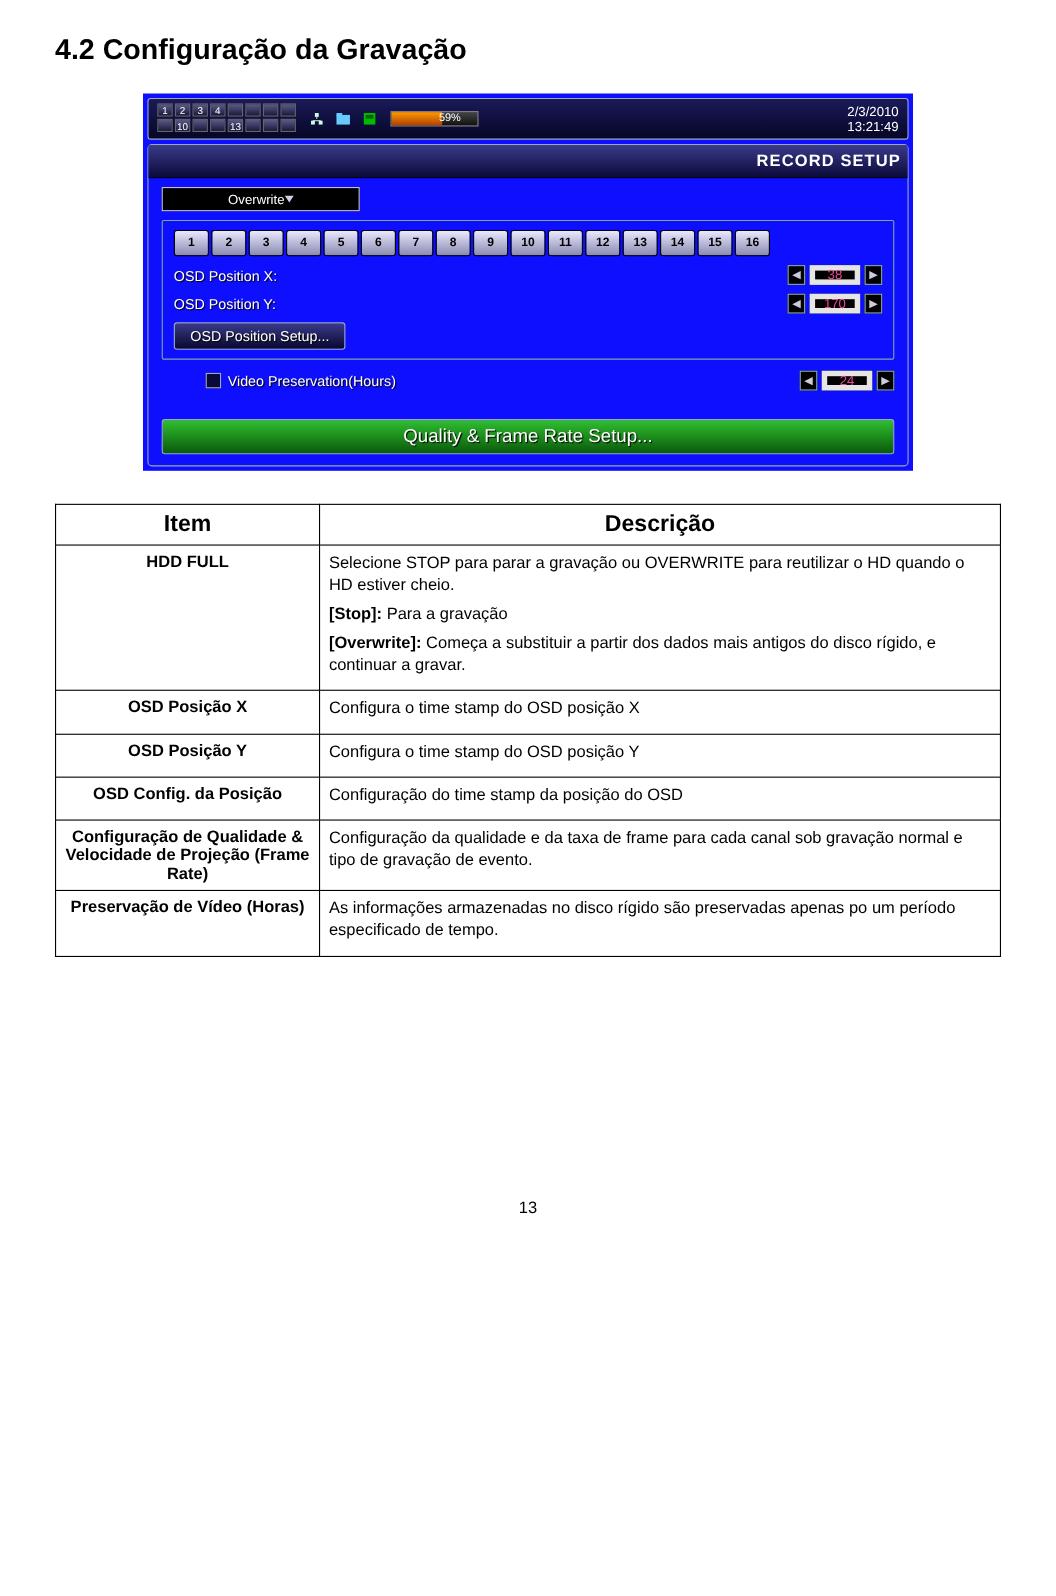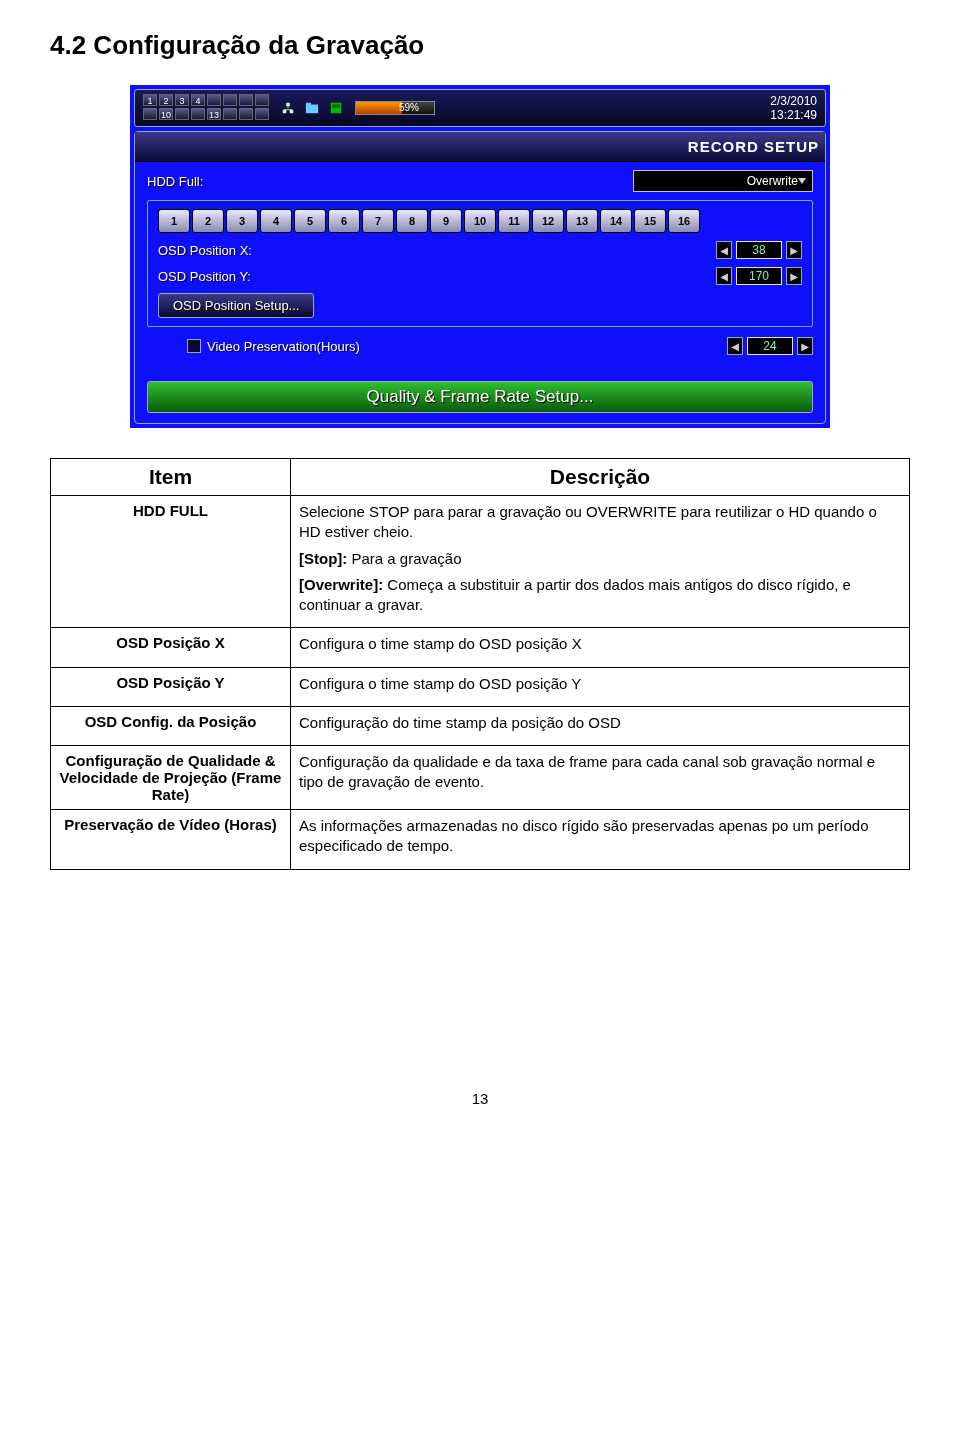--- a/index.html
+++ b/index.html
@@ -96,21 +96,21 @@
     display:flex;
     align-items:center;
     gap:12px;
     margin-bottom:8px;
   }
   .form-label { flex:1; text-shadow:1px 1px 1px #000; }
   .dvr-select {
     background:#000;
     border:1px solid #bfbfe0;
     width:180px; height:22px;
-    display:flex; align-items:center; justify-content:flex-end;
+    display:flex; align-items:center; justify-content:center;
     padding:0 6px;
     font-size:12px;
   }
   .dvr-select .sel-arrow {
     width:0;height:0;border-left:4px solid transparent;
     border-right:4px solid transparent;border-top:6px solid #cfcfe8;
   }
   .chan-btns { display:flex; gap:2px; flex-wrap:nowrap; }
   .chan-btn {
     background: linear-gradient(#e8e8ff,#8a8ab0);
@@ -130,22 +130,22 @@
     display:flex; align-items:center; gap:4px;
   }
   .step-btn {
     width:16px; height:18px; background:#000;
     border:1px solid #8aa;
     display:flex; align-items:center; justify-content:center;
     font-size:10px; color:#ccd;
   }
   .step-val {
     width:46px; height:18px; background:#000;
-    border:1px solid #e5e5e5;
-    font-size:12px; color:#86efac;
+    border:5px solid #e5e5e5;
+    font-size:12px; color:#ec4899;
     display:flex; align-items:center; justify-content:center;
   }
   .dvr-btn {
     background: linear-gradient(#3a3a8a,#080830);
     border:1px solid #9ab;
     border-radius:3px;
     padding:4px 14px;
     color:#fff;
     font-size:13px;
     text-shadow:1px 1px 1px #000;
@@ -248,21 +248,20 @@
     <div class="sb-date">
       <div>2/3/2010</div>
       <div>13:21:49</div>
     </div>
   </div>
 
   <div class="panel">
     <div class="panel-title">RECORD SETUP</div>
     <div class="form-area">
       <div class="form-row">
-        <span class="form-label">HDD Full:</span>
         <div class="dvr-select">
           <span>Overwrite</span>
           <span class="sel-arrow"></span>
         </div>
       </div>
 
       <div class="inner-box">
         <div class="chan-btns" id="chanbtns" style="margin-bottom:8px;">
             <div class="chan-btn">1</div>
             <div class="chan-btn">2</div>

